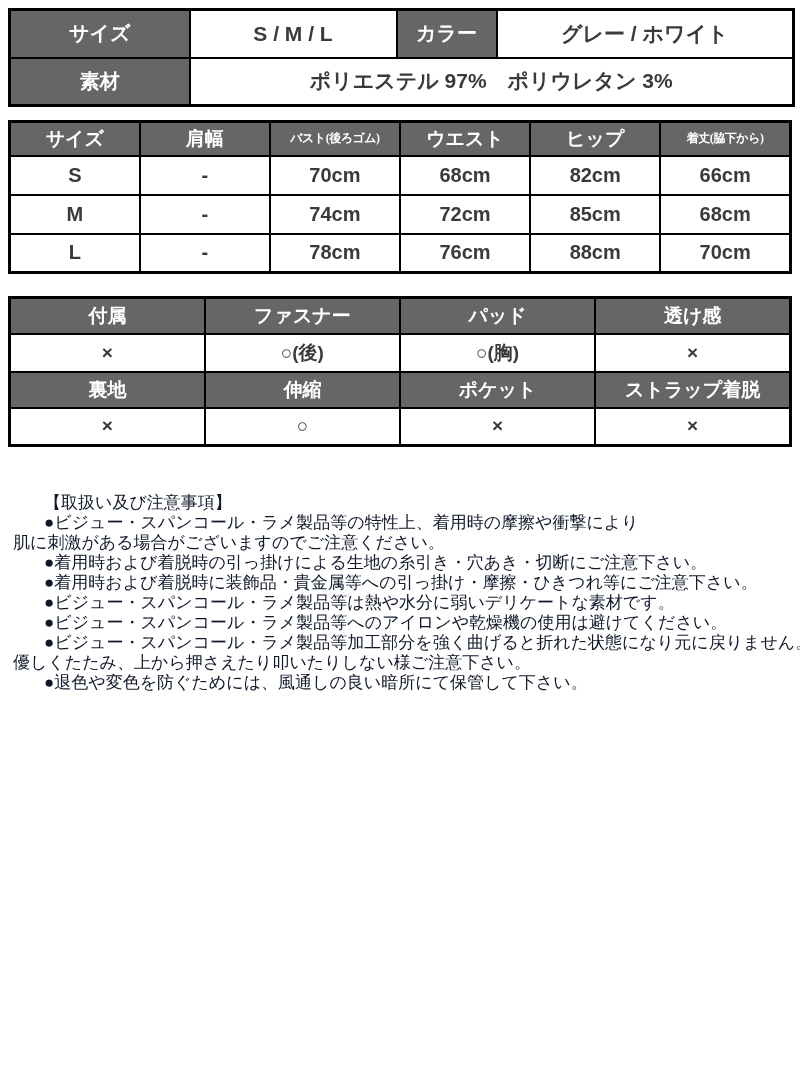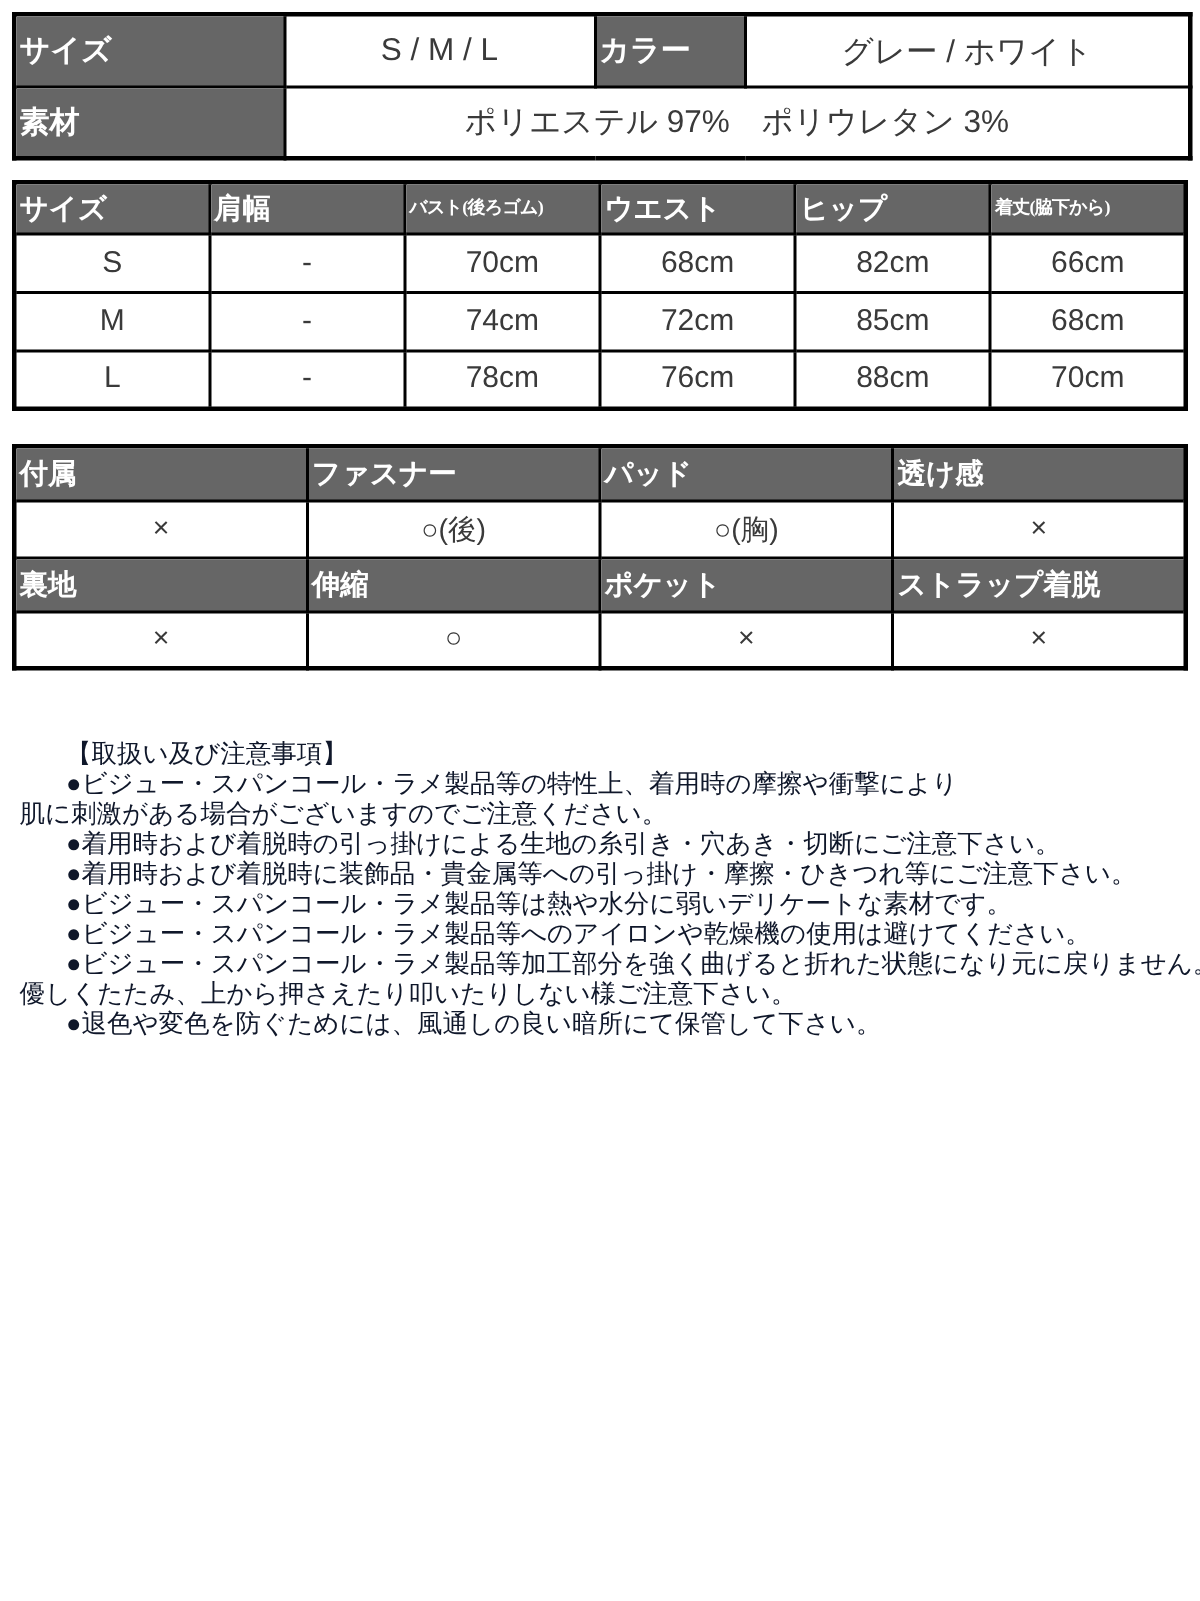--- a/index.html
+++ b/index.html
@@ -26,26 +26,26 @@
     border: 2px solid #000;
     padding: 0 2px;
     overflow: hidden;
     white-space: nowrap;
   }
   th {
     background: #666666;
     color: #ffffff;
     font-weight: bold;
     font-size: 20px;
-    text-align: left;
+    text-align: center;
   }
   td {
     color: #3a3a3a;
     font-size: 20px;
-    font-weight: normal;
+    font-weight: bold;
     text-align: center;
   }
   
   .summary-table tr { height: 48px; }
   .summary-table td { font-size: 21px; }
   
   .measure-table { margin-top: 13px; }
   .measure-table thead tr { height: 34px; }
   .measure-table tbody tr { height: 39px; }
   .measure-table th { font-size: 19px; }

